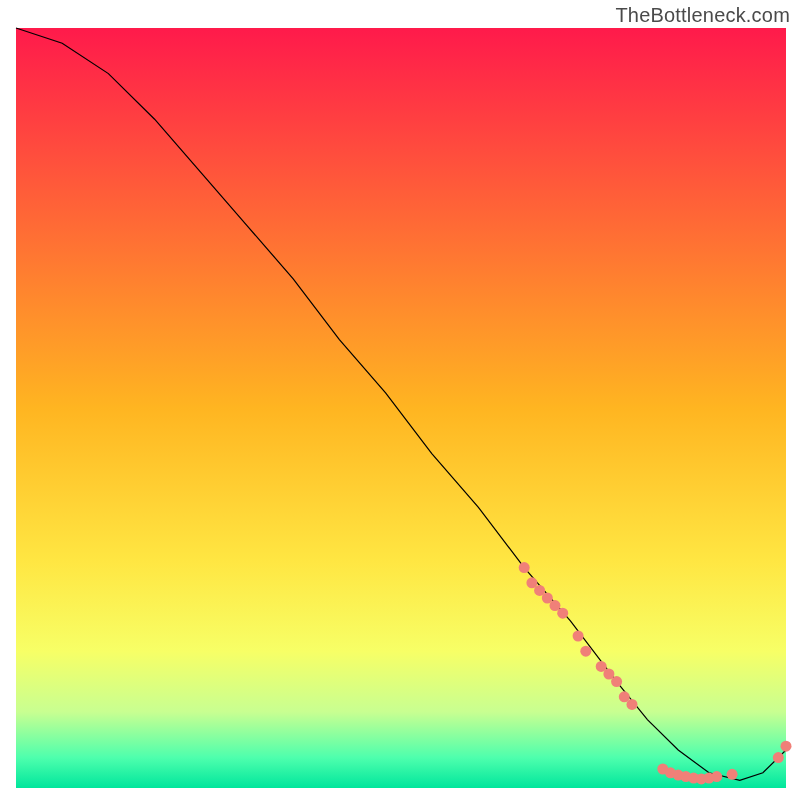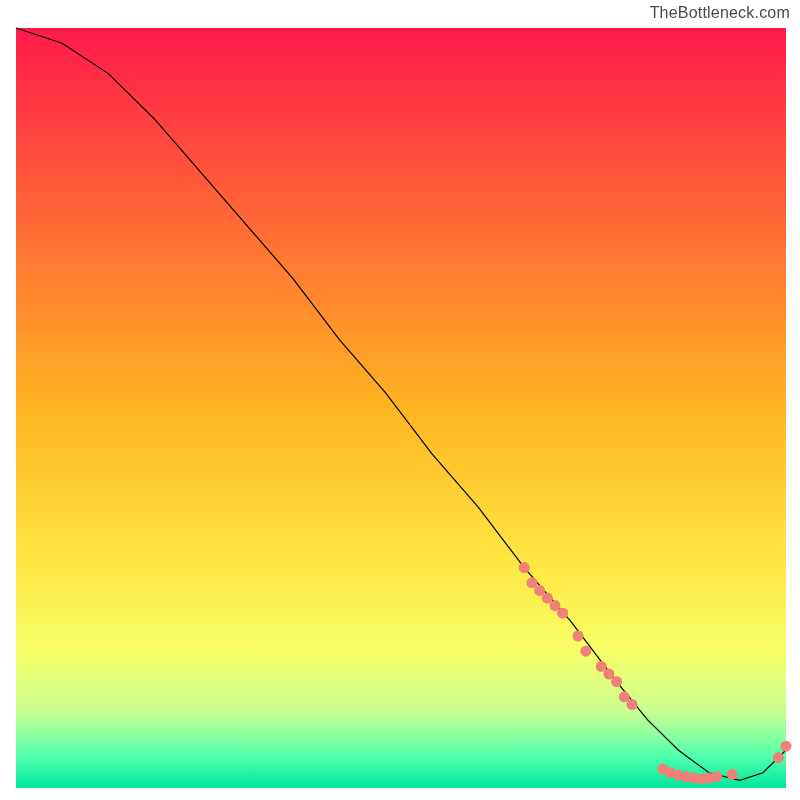--- a/index.html
+++ b/index.html
@@ -12,21 +12,21 @@
   }
   #stage {
     position: relative;
     width: 800px;
     height: 800px;
   }
   #watermark {
     position: absolute;
     top: 4px;
     right: 10px;
-    font-size: 16px;
+    font-size: 20px;
     color: #4a4a4a;
     font-weight: 500;
     letter-spacing: 0.2px;
     z-index: 3;
   }
   svg {
     position: absolute;
     top: 0; left: 0;
     width: 800px;
     height: 800px;

